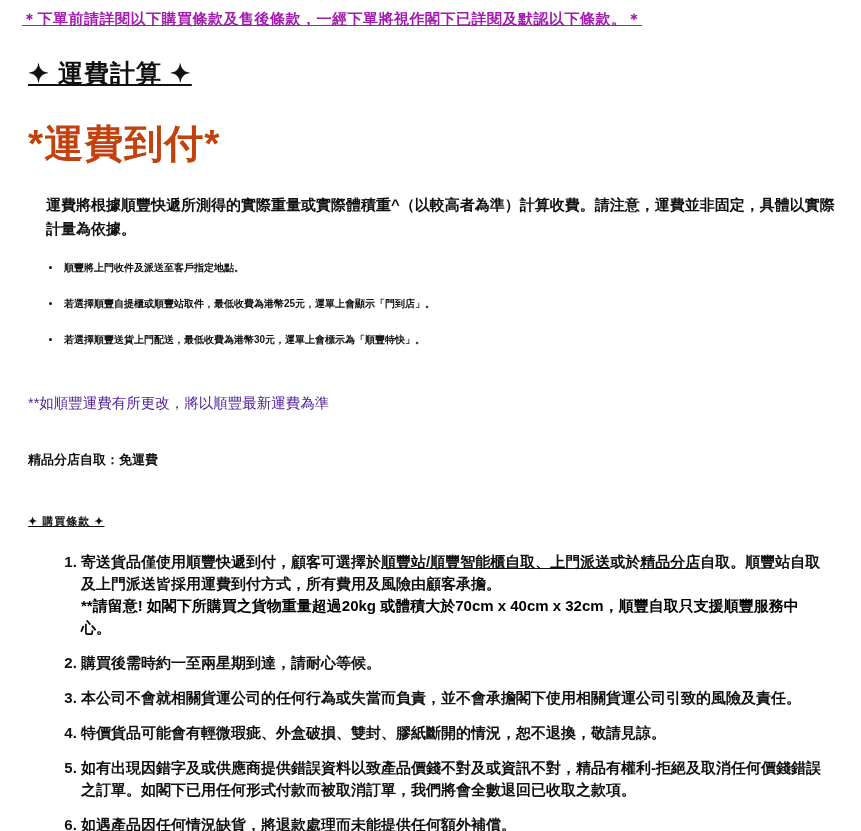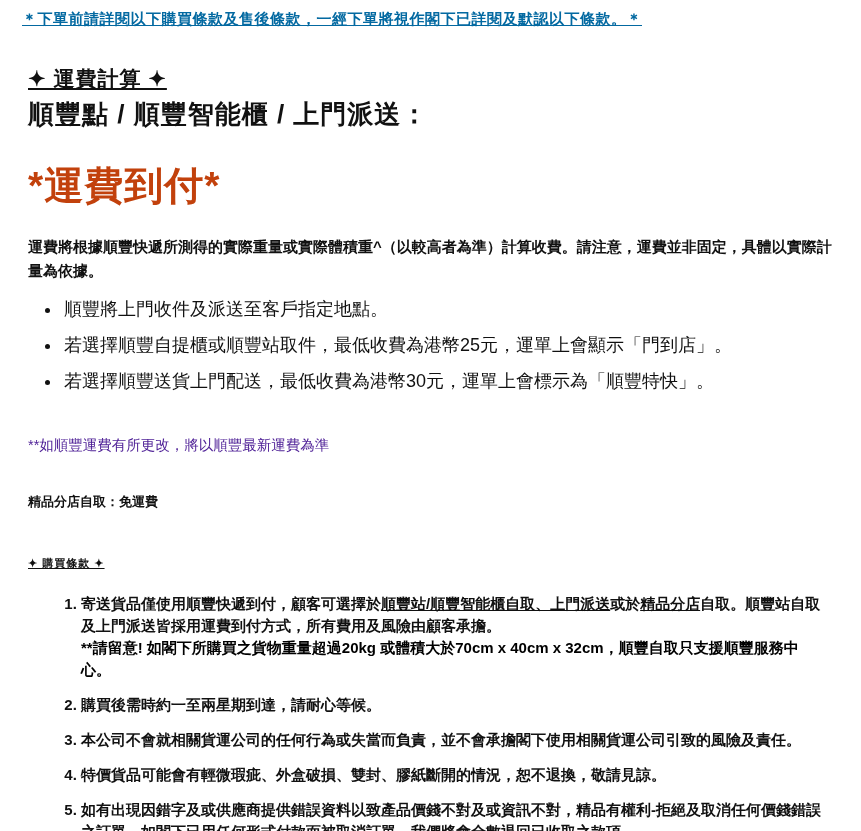--- a/index.html
+++ b/index.html
@@ -7,33 +7,33 @@
   body {
     width: 861px;
     min-height: 831px;
     font-family: "Liberation Sans", sans-serif;
     color: #111111;
     -webkit-font-smoothing: antialiased;
   }
   .page { padding: 8px 26px 24px 22px; }
 
   .banner {
-    color: #0369a1;
+    color: #a21caf;
     font-size: 15px;
     font-weight: bold;
     text-decoration: underline;
     margin: 2px 0 0 0;
     letter-spacing: 0.5px;
   }
 
   .section-heading {
-    font-size: 21px;
+    font-size: 25px;
     font-weight: bold;
     text-decoration: underline;
-    margin: 36px 0 0 6px;
+    margin: 28px 0 0 6px;
     letter-spacing: 1px;
   }
 
   .sub-heading {
     font-size: 26px;
     font-weight: bold;
     margin: 4px 0 0 6px;
     letter-spacing: 1px;
   }
 
@@ -42,32 +42,32 @@
     font-size: 39px;
     font-weight: bold;
     margin: 27px 0 0 6px;
     letter-spacing: 1px;
   }
 
   .para {
     font-size: 15px;
     font-weight: bold;
     line-height: 24px;
-    margin: 22px 0 0 6px;
+    margin: 22px 0 0 24px;
   }
   .para.second { margin-top: 17px; }
 
   ul.shipping-bullets {
     margin: 16px 0 0 6px;
     padding-left: 34px;
     list-style-type: disc;
   }
   ul.shipping-bullets li {
-    font-size: 18px;
-    font-weight: normal;
+    font-size: 10px;
+    font-weight: bold;
     line-height: 21px;
     margin-bottom: 15px;
     padding-left: 2px;
   }
   ul.shipping-bullets li:last-child { margin-bottom: 8px; }
 
   .fee-note {
     font-size: 14.5px;
     font-weight: normal;
     color: #4c1d95;
@@ -106,21 +106,20 @@
 </style>
 </head>
 <body>
 
 <div class="page">
 
   <p class="banner">＊下單前請詳閱以下購買條款及售後條款，一經下單將視作閣下已詳閱及默認以下條款。＊</p>
 
   <h2 class="section-heading">✦ 運費計算 ✦</h2>
 
-  <div class="sub-heading">順豐點 / 順豐智能櫃 / 上門派送：</div>
 
   <div class="big-notice">*運費到付*</div>
 
   <p class="para">運費將根據順豐快遞所測得的實際重量或實際體積重^（以較高者為準）計算收費。請注意，運費並非固定，具體以實際計量為依據。</p>
 
 
   <ul class="shipping-bullets">
     <li>順豐將上門收件及派送至客戶指定地點。</li>
     <li>若選擇順豐自提櫃或順豐站取件，最低收費為港幣25元，運單上會顯示「門到店」。</li>
     <li>若選擇順豐送貨上門配送，最低收費為港幣30元，運單上會標示為「順豐特快」。</li>

